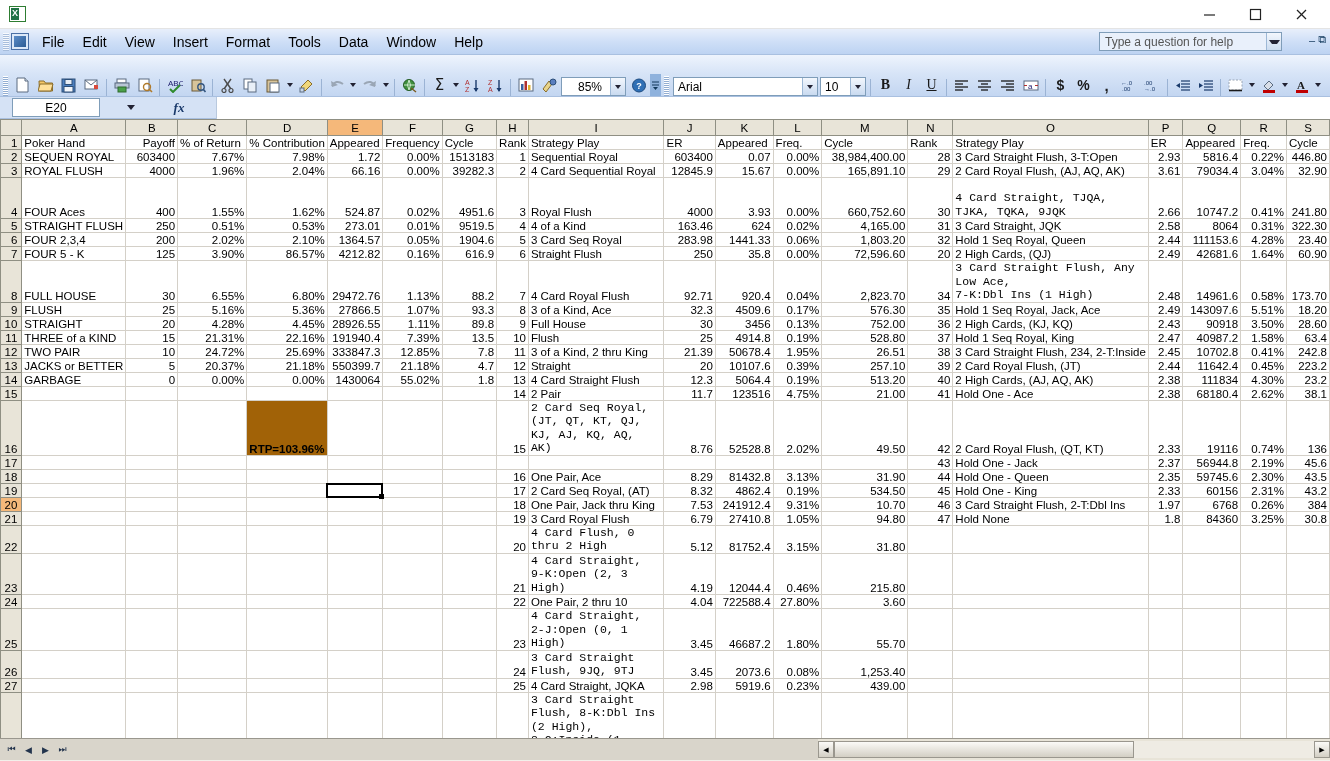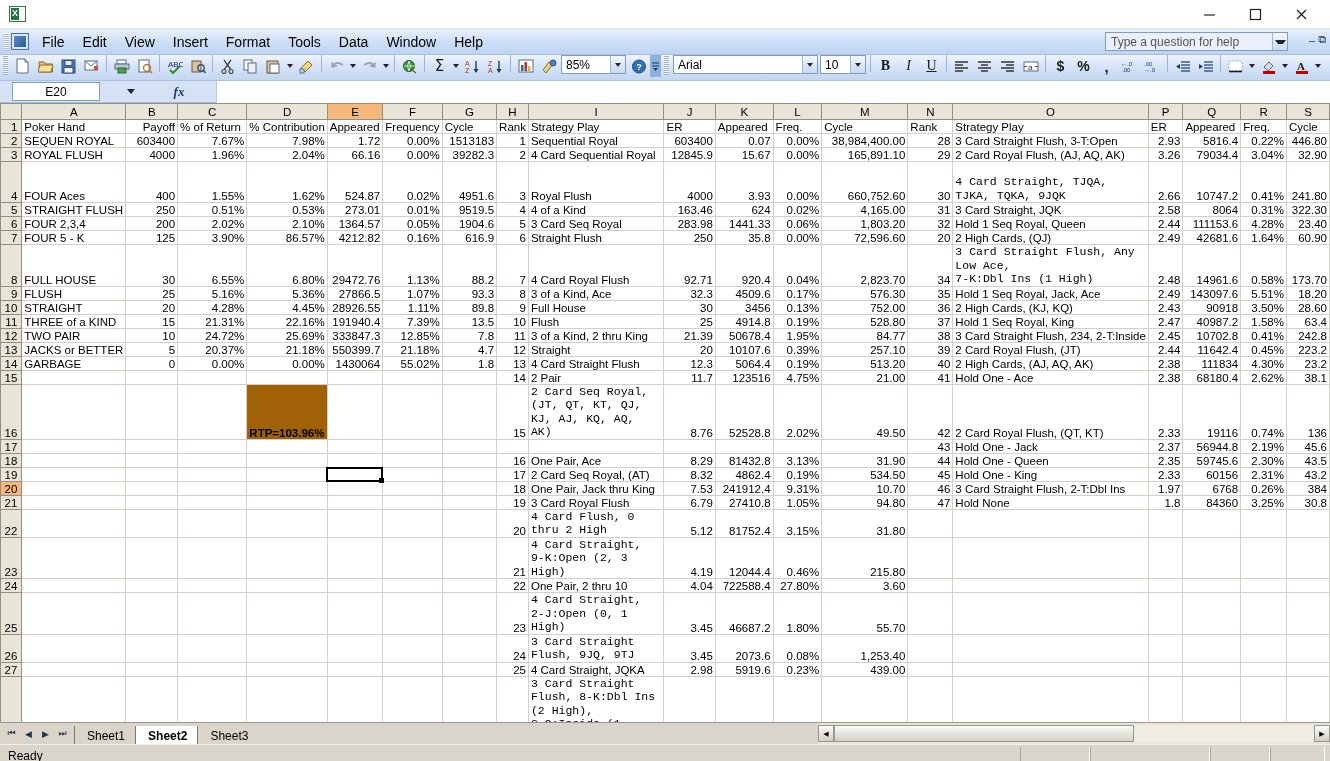--- a/index.html
+++ b/index.html
@@ -69,21 +69,21 @@
   .menu-sysicon::after {
     content: ""; position: absolute; left: 2px; top: 2px;
     width: 12px; height: 11px;
     background: linear-gradient(135deg,#5b8cc8,#2d5c94);
   }
   .menu-item {
     font-size: 14px; color: #000; padding: 3px 9px; cursor: default;
     white-space: nowrap;
   }
   .help-box {
-    position: absolute; right: 42px; top: 3px;
+    position: absolute; right: 48px; top: 3px;
     width: 183px; height: 19px;
     background: #e9f0fb; border: 1px solid #7f9db9;
     display: flex; align-items: center;
   }
   .help-box span {
     font-size: 12px; color: #555; padding-left: 5px; white-space: nowrap;
   }
   .help-box .hb-arrow {
     margin-left: auto; width: 15px; height: 17px;
     background: linear-gradient(to bottom,#f3f7fd,#ccdcf0);
@@ -91,23 +91,23 @@
     display: flex; align-items: center; justify-content: center;
   }
   .mini-btns {
     position: absolute; right: 4px; top: 4px;
     display: flex; gap: 3px; align-items: center;
   }
   .mini-btns div { font-size: 11px; color: #12395c; }
 
   
   .toolbar {
-    height: 26px; width: 100%;
+    height: 42px; width: 100%;
     background: linear-gradient(to bottom,#eef4fd 0%, #d7e4f7 45%, #c3d6f1 100%);
-    display: flex; align-items: flex-start;
+    display: flex; align-items: flex-end;
     border-bottom: 1px solid #a9c0e0;
     position: relative; overflow: hidden;
   }
   .tb-grip {
     width: 5px; height: 20px; margin: 0 3px 0 3px; flex: none;
     background: repeating-linear-gradient(to bottom,#ffffff 0 1px,#93aed2 1px 2px);
   }
   .tb-btn {
     width: 23px; height: 22px; flex: none;
     display: flex; align-items: center; justify-content: center;
@@ -411,21 +411,21 @@
         <rect x="6.5" y="3" width="2.5" height="9" fill="#b03030"></rect>
         <rect x="10" y="7" width="2.5" height="5" fill="#e0b030"></rect>
       </svg>
     </div>
   <div class="tb-btn">
     <svg width="16" height="14">
         <path d="M2 11 l6 -8 l3 3 l-6 8 z" fill="#e8d48a" stroke="#8a6d2b"></path>
         <circle cx="12" cy="4" r="3" fill="#5a7fc0" stroke="#2d4f78"></circle>
       </svg>
     </div>
-  <div class="tb-combo" style="width:65px;">
+  <div class="tb-combo" style="width:65px;padding-left:12px;">
     <span class="val">85%</span>
     <div class="cb-arrow">
         <span class="caret"></span>
       </div>
   </div>
   <div class="tb-btn">
     <svg width="16" height="15">
         <circle cx="8" cy="7.5" r="6.5" fill="#2f6fb5" stroke="#1c4a80"></circle>
         <text x="5.3" y="11" font-size="9" fill="#fff" font-family="Liberation Sans" font-weight="bold">?</text>
       </svg>
@@ -689,21 +689,21 @@
       <td class="cell num">0.00%</td>
       <td class="cell num">39282.3</td>
       <td class="cell num">2</td>
       <td class="cell">4 Card Sequential Royal</td>
       <td class="cell num">12845.9</td>
       <td class="cell num">15.67</td>
       <td class="cell num">0.00%</td>
       <td class="cell num">165,891.10</td>
       <td class="cell num">29</td>
       <td class="cell">2 Card Royal Flush, (AJ, AQ, AK)</td>
-      <td class="cell num">3.26</td>
+      <td class="cell num">3.61</td>
       <td class="cell num">79034.4</td>
       <td class="cell num">3.04%</td>
       <td class="cell num">32.90</td>
     </tr>
 
     <tr style="height:41px;">
       <td class="rowhdr">4</td>
       <td class="cell">FOUR Aces</td>
       <td class="cell num">400</td>
       <td class="cell num">1.55%</td>
@@ -894,21 +894,21 @@
       <td class="cell num">24.72%</td>
       <td class="cell num">25.69%</td>
       <td class="cell num">333847.3</td>
       <td class="cell num">12.85%</td>
       <td class="cell num">7.8</td>
       <td class="cell num">11</td>
       <td class="cell">3 of a Kind, 2 thru King</td>
       <td class="cell num">21.39</td>
       <td class="cell num">50678.4</td>
       <td class="cell num">1.95%</td>
-      <td class="cell num">84.77</td>
+      <td class="cell num">26.51</td>
       <td class="cell num">38</td>
       <td class="cell">3 Card Straight Flush, 234, 2-T:Inside</td>
       <td class="cell num">2.45</td>
       <td class="cell num">10702.8</td>
       <td class="cell num">0.41%</td>
       <td class="cell num">242.8</td>
     </tr>
 
     <tr>
       <td class="rowhdr">13</td>
@@ -1355,25 +1355,20 @@
   <div class="selbox" id="selbox" style="left: 326.281px; top: 363.5px; width: 56.5px; height: 15px;"></div>
 </div>
 
 <div class="tabbar">
   <div class="tabnav">
     <div>⏮</div>
     <div>◀</div>
     <div>▶</div>
     <div>⏭</div>
   </div>
-  <div class="tabs">
-    <div class="tab">Sheet1</div>
-    <div class="tab active">Sheet2</div>
-    <div class="tab">Sheet3</div>
-  </div>
   <div class="hscroll">
     <div class="hs-btn">◀</div>
     <div class="hs-track">
       <div class="hs-thumb"></div>
     </div>
     <div class="hs-btn">▶</div>
   </div>
 </div>
 
 <div class="statusbar">

